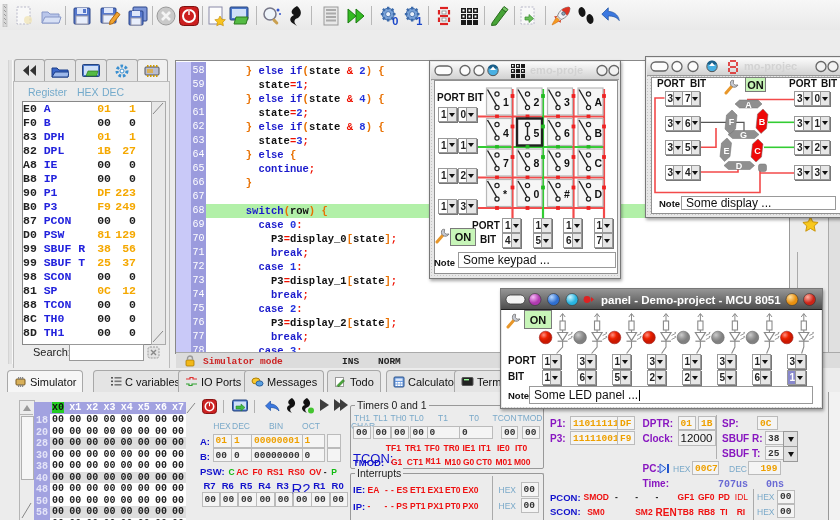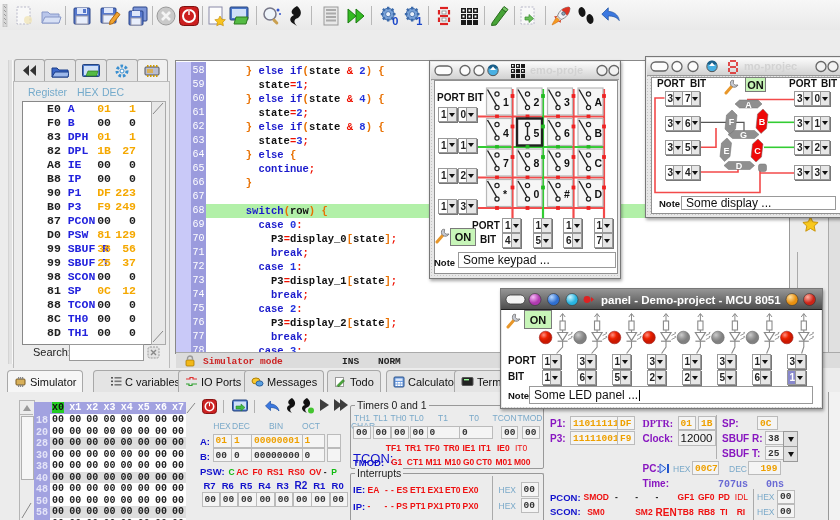--- a/index.html
+++ b/index.html
@@ -13,21 +13,21 @@
 
 #tabbar{left:0;top:30px;width:840px;height:26px;background:#ececec;border-bottom:1px solid #c9c9c9;}
 .tab1{position:absolute;top:4px;height:21px;border:1px solid #a8a8a8;border-bottom:none;border-radius:4px 4px 0 0;background:#ececec;font-size:11.5px;display:flex;align-items:center;padding:0 4px;gap:3px;color:#111;}
 .tab1.act{background:#f6f6f6;color:#2222cc;}
 
 .ptab{position:absolute;top:59px;height:22px;border:1px solid #a8a8a8;border-bottom:none;border-radius:3px 3px 0 0;background:#e6e6e6;}
 #regpanel{left:13px;top:81px;width:155px;height:287px;background:#ececec;border:1px solid #bbb;}
 #reghdr{left:13px;top:86px;width:150px;height:14px;color:#74aacb;font-size:10.5px;}
 #regtable{left:22px;top:101px;width:128px;height:242px;background:#fff;border:1px solid #888;font-size:11.5px;font-weight:bold;font-family:"Liberation Mono",monospace;line-height:14px;}
 .rrow{position:relative;height:14px;white-space:pre;}
-.ra{color:#222;padding-left:24px;}
+.ra{color:#222;}
 .rn{color:#2222dd;}
 .rv{position:absolute;color:#222;}
 .rv.o{color:#f5a800;}
 #regscroll{left:151px;top:101px;width:13px;height:242px;background:#e8e8e8;border:1px solid #aaa;}
 #searchrow{left:16px;top:344px;width:150px;height:18px;font-size:11px;color:#222;}
 
 #editor{left:175px;top:60px;width:654px;height:292px;background:#fff;border:1px solid #888;border-right:none;}
 #edmargin{left:176px;top:62px;width:15px;height:290px;background:#c9c9f8;}
 #edgutter{left:191px;top:62px;width:15px;height:290px;background:#9b9bdd;}
 #gutnums{left:191px;top:64px;width:13.5px;color:#fff;font-size:10px;line-height:14px;text-align:right;font-family:"Liberation Mono",monospace;white-space:pre;}
@@ -487,21 +487,21 @@
 <span class="abs " style="left:209.5px;top:87.5px;transform:translateX(-50%);white-space:nowrap;font-size:9.5px;font-weight:bold;color:#1111cc;">R7</span>
 <div class="valbox" style="left:201.5px;top:100px;width:14.5px;height:13px;">00</div>
 <span class="abs " style="left:227.8px;top:87.5px;transform:translateX(-50%);white-space:nowrap;font-size:9.5px;font-weight:bold;color:#1111cc;">R6</span>
 <div class="valbox" style="left:219.8px;top:100px;width:14.5px;height:13px;">00</div>
 <span class="abs " style="left:246.1px;top:87.5px;transform:translateX(-50%);white-space:nowrap;font-size:9.5px;font-weight:bold;color:#1111cc;">R5</span>
 <div class="valbox" style="left:238.1px;top:100px;width:14.5px;height:13px;">00</div>
 <span class="abs " style="left:264.4px;top:87.5px;transform:translateX(-50%);white-space:nowrap;font-size:9.5px;font-weight:bold;color:#1111cc;">R4</span>
 <div class="valbox" style="left:256.4px;top:100px;width:14.5px;height:13px;">00</div>
 <span class="abs " style="left:282.7px;top:87.5px;transform:translateX(-50%);white-space:nowrap;font-size:9.5px;font-weight:bold;color:#1111cc;">R3</span>
 <div class="valbox" style="left:274.7px;top:100px;width:14.5px;height:13px;">00</div>
-<span class="abs " style="left:301.0px;top:87.5px;transform:translateX(-50%);white-space:nowrap;font-size:10px;font-weight:bold;color:#1111cc;">R2</span>
+<span class="abs " style="left:301.0px;top:87.5px;transform:translateX(-50%);white-space:nowrap;font-size:15px;font-weight:normal;color:#1111cc;">R2</span>
 <div class="valbox" style="left:293.0px;top:100px;width:14.5px;height:13px;">00</div>
 <span class="abs " style="left:319.3px;top:87.5px;transform:translateX(-50%);white-space:nowrap;font-size:9.5px;font-weight:bold;color:#1111cc;">R1</span>
 <div class="valbox" style="left:311.3px;top:100px;width:14.5px;height:13px;">00</div>
 <span class="abs " style="left:337.6px;top:87.5px;transform:translateX(-50%);white-space:nowrap;font-size:9.5px;font-weight:bold;color:#1111cc;">R0</span>
 <div class="valbox" style="left:329.6px;top:100px;width:14.5px;height:13px;">00</div>
 <div class="grp" style="left:349.5px;top:12.5px;width:192px;height:62px;"></div>
 <div class="grplbl" style="left:355px;top:6.5px;font-size:10.5px;">Timers 0 and 1</div>
 <span class="abs " style="left:362px;top:21px;transform:translateX(-50%);white-space:nowrap;font-size:8.5px;color:#7aa9c9;">TH1</span>
 <span class="abs " style="left:380.5px;top:21px;transform:translateX(-50%);white-space:nowrap;font-size:8.5px;color:#7aa9c9;">TL1</span>
 <span class="abs " style="left:398.5px;top:21px;transform:translateX(-50%);white-space:nowrap;font-size:8.5px;color:#7aa9c9;">TH0</span>
@@ -519,25 +519,25 @@
       <div class="valbox" style="left:501px;top:33.5px;width:13px;height:11px;">00</div>
       <div class="valbox" style="left:522px;top:33.5px;width:13.5px;height:11px;">00</div>
 <span class="abs " style="left:353px;top:50.5px;white-space:nowrap;font-size:13px;font-weight:normal;color:#1111cc;margin-top:8px;">TCON:</span>
 <span class="abs " style="left:385.8px;top:51px;white-space:nowrap;font-size:8.5px;font-weight:bold;color:#ee1111;">TF1</span>
 <span class="abs " style="left:404.9px;top:51px;white-space:nowrap;font-size:8.5px;font-weight:bold;color:#ee1111;">TR1</span>
 <span class="abs " style="left:424.5px;top:51px;white-space:nowrap;font-size:8.5px;font-weight:bold;color:#ee1111;">TF0</span>
 <span class="abs " style="left:443.5px;top:51px;white-space:nowrap;font-size:8.5px;font-weight:bold;color:#ee1111;">TR0</span>
 <span class="abs " style="left:462.5px;top:51px;white-space:nowrap;font-size:8.5px;font-weight:bold;color:#ee1111;">IE1</span>
 <span class="abs " style="left:478.5px;top:51px;white-space:nowrap;font-size:8.5px;font-weight:bold;color:#ee1111;">IT1</span>
 <span class="abs " style="left:497px;top:51px;white-space:nowrap;font-size:8.5px;font-weight:bold;color:#ee1111;">IE0</span>
-<span class="abs " style="left:515px;top:51px;white-space:nowrap;font-size:8.5px;font-weight:normal;color:#ee1111;">IT0</span>
+<span class="abs " style="left:515px;top:51px;white-space:nowrap;font-size:8.5px;font-weight:bold;color:#ee1111;">IT0</span>
 <span class="abs " style="left:353px;top:64.5px;white-space:nowrap;font-size:9.5px;font-weight:bold;color:#1111cc;">TMOD:</span>
 <span class="abs " style="left:391px;top:65px;white-space:nowrap;font-size:8.5px;font-weight:bold;color:#ee1111;">G1</span>
 <span class="abs " style="left:406.8px;top:65px;white-space:nowrap;font-size:8.5px;font-weight:bold;color:#ee1111;">CT1</span>
-<span class="abs " style="left:425.5px;top:65px;white-space:nowrap;font-size:8.5px;font-weight:bold;color:#ee1111;">M11</span>
+<span class="abs " style="left:425.5px;top:65px;white-space:nowrap;font-size:8.5px;font-weight:bold;color:#ee1111;font-family:Liberation Mono, monospace;">M11</span>
 <span class="abs " style="left:444.5px;top:65px;white-space:nowrap;font-size:8.5px;font-weight:bold;color:#ee1111;">M10</span>
 <span class="abs " style="left:463px;top:65px;white-space:nowrap;font-size:8.5px;font-weight:bold;color:#ee1111;">G0</span>
 <span class="abs " style="left:476px;top:65px;white-space:nowrap;font-size:8.5px;font-weight:bold;color:#ee1111;">CT0</span>
 <span class="abs " style="left:495.5px;top:65px;white-space:nowrap;font-size:8.5px;font-weight:bold;color:#ee1111;">M01</span>
 <span class="abs " style="left:514px;top:65px;white-space:nowrap;font-size:8.5px;font-weight:bold;color:#ee1111;">M00</span>
 <div class="grp" style="left:349.5px;top:80.5px;width:192px;height:48px;border-bottom:none;"></div>
 <div class="grplbl" style="left:355px;top:74.5px;font-size:10.5px;">Interrupts</div>
 <span class="abs " style="left:353px;top:92px;white-space:nowrap;font-size:9.5px;font-weight:bold;color:#1111cc;">IE:</span>
 <span class="abs " style="left:367.5px;top:92.5px;white-space:nowrap;font-size:8.5px;font-weight:bold;color:#ee1111;">EA</span>
 <span class="abs " style="left:385px;top:92.5px;white-space:nowrap;font-size:8.5px;font-weight:bold;color:#ee1111;">-</span>
@@ -561,21 +561,21 @@
 <div class="valbox" style="left:520.5px;top:89.5px;width:14px;height:13px;">00</div>
 <span class="abs " style="left:498.5px;top:109px;white-space:nowrap;font-size:8.5px;color:#7aa9c9;">HEX</span>
 <div class="valbox" style="left:520.5px;top:106px;width:14px;height:13px;">00</div>
 <div class="abs" style="left:716px;top:23px;width:1px;height:44px;background:#b0b0b0;"></div>
 <span class="abs " style="left:550px;top:25.5px;white-space:nowrap;font-size:10px;font-weight:bold;color:#8816c0;">P1:</span>
 <div class="valbox o" style="left:570px;top:24px;width:44px;height:12px;">11011111</div>
 <div class="valbox o" style="left:617px;top:24px;width:14px;height:12px;">DF</div>
 <span class="abs " style="left:550px;top:40.5px;white-space:nowrap;font-size:10px;font-weight:bold;color:#8816c0;">P3:</span>
 <div class="valbox o" style="left:570px;top:39px;width:44px;height:12px;">11111001</div>
 <div class="valbox o" style="left:617px;top:39px;width:14px;height:12px;">F9</div>
-<span class="abs " style="left:642.5px;top:25.5px;white-space:nowrap;font-size:10px;font-weight:bold;color:#8816c0;font-family:Liberation Serif, serif;">DPTR:</span>
+<span class="abs " style="left:642.5px;top:25.5px;white-space:nowrap;font-size:10px;font-weight:bold;color:#8816c0;">DPTR:</span>
 <div class="valbox o" style="left:677.5px;top:24px;width:14px;height:12px;">01</div>
 <div class="valbox o" style="left:698px;top:24px;width:14px;height:12px;">1B</div>
 <span class="abs " style="left:642.5px;top:40.5px;white-space:nowrap;font-size:10px;font-weight:bold;color:#8816c0;">Clock:</span>
 <div class="abs" style="left:677.5px;top:37.5px;width:36px;height:14px;border:1px solid #bbb;background:#f0f0f0;font-size:11.5px;color:#111;display:flex;align-items:center;justify-content:center;">12000</div>
 <span class="abs " style="left:722px;top:25.5px;white-space:nowrap;font-size:10px;font-weight:bold;color:#8816c0;">SP:</span>
 <div class="valbox o" style="left:757px;top:24px;width:17px;height:12px;">0C</div>
 <span class="abs " style="left:722px;top:40.5px;white-space:nowrap;font-size:10px;font-weight:bold;color:#8816c0;">SBUF R:</span>
 <div class="valbox" style="left:765px;top:39px;width:16px;height:12px;">38</div>
 <div class="abs" style="left:783px;top:38.5px;width:13px;height:14px;background:#e0e0e0;border:1px solid #999;">
         <div style="margin:5px auto;width:0;height:0;border-left:3.5px solid transparent;border-right:3.5px solid transparent;border-top:5px solid #111;"></div>

